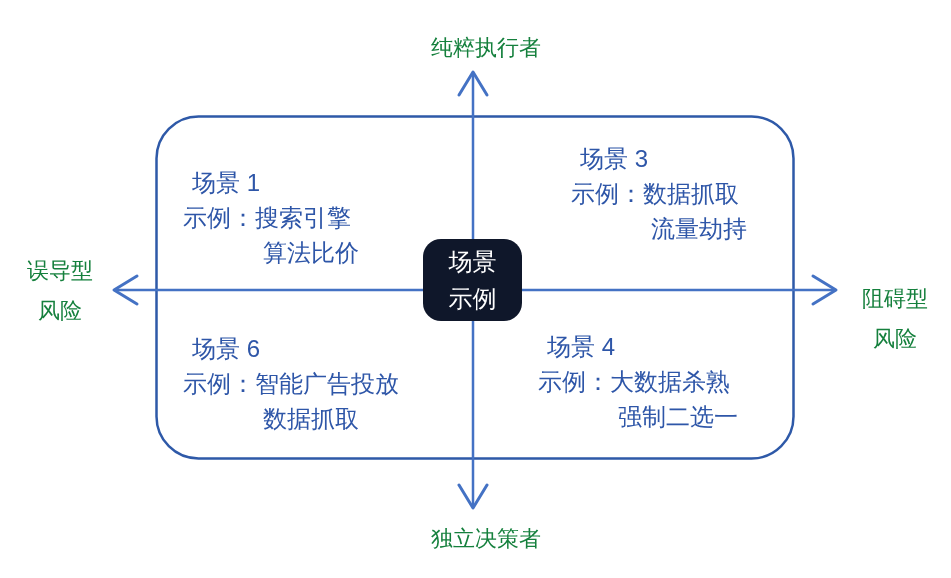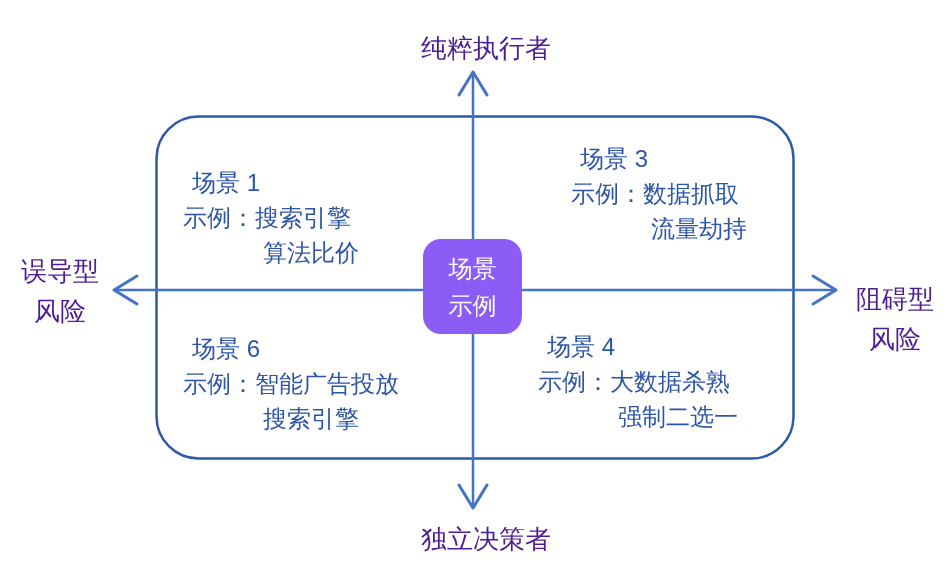--- a/index.html
+++ b/index.html
@@ -16,22 +16,22 @@
     overflow: hidden;
   }
   .stage svg.axes {
     position: absolute;
     left: 0;
     top: 0;
   }
   
   .axis-label {
     position: absolute;
-    color: #4c1d95;
-    font-size: 26px;
+    color: #15803d;
+    font-size: 22px;
     line-height: 40px;
     text-align: center;
     white-space: nowrap;
   }
   .axis-label.top    { left: 376px; top: 28px;  width: 220px; }
   .axis-label.bottom { left: 376px; top: 519px; width: 220px; }
   .axis-label.left   { left: 5px;   top: 251px; width: 110px; }
   .axis-label.right  { left: 840px; top: 251px; width: 110px; margin-top: 28px; }
   
   .quad {
@@ -46,22 +46,22 @@
   .quad.q3 { left: 538px; top: 141px; margin-left: 33px; }
   .quad.q4 { left: 538px; top: 329px; }
   .q-title  { padding-left: 9px; }
   .q-indent { padding-left: 80px; }
   
   .center-badge {
     position: absolute;
     left: 423px;
     top: 239px;
     width: 99px;
-    height: 95px;
-    background: #8b5cf6;
+    height: 82px;
+    background: #0f172a;
     border-radius: 18px;
     color: #ffffff;
     font-size: 24px;
     line-height: 37px;
     display: flex;
     flex-direction: column;
     align-items: center;
     justify-content: center;
     text-align: center;
   }
@@ -100,21 +100,21 @@
 
   <div class="quad q1">
     <div class="q-title">场景 1</div>
     <div class="q-line">示例：搜索引擎</div>
     <div class="q-line q-indent">算法比价</div>
   </div>
 
   <div class="quad q2">
     <div class="q-title">场景 6</div>
     <div class="q-line">示例：智能广告投放</div>
-    <div class="q-line q-indent">搜索引擎</div>
+    <div class="q-line q-indent">数据抓取</div>
   </div>
 
   <div class="quad q3">
     <div class="q-title">场景 3</div>
     <div class="q-line">示例：数据抓取</div>
     <div class="q-line q-indent">流量劫持</div>
   </div>
 
   <div class="quad q4">
     <div class="q-title">场景 4</div>

